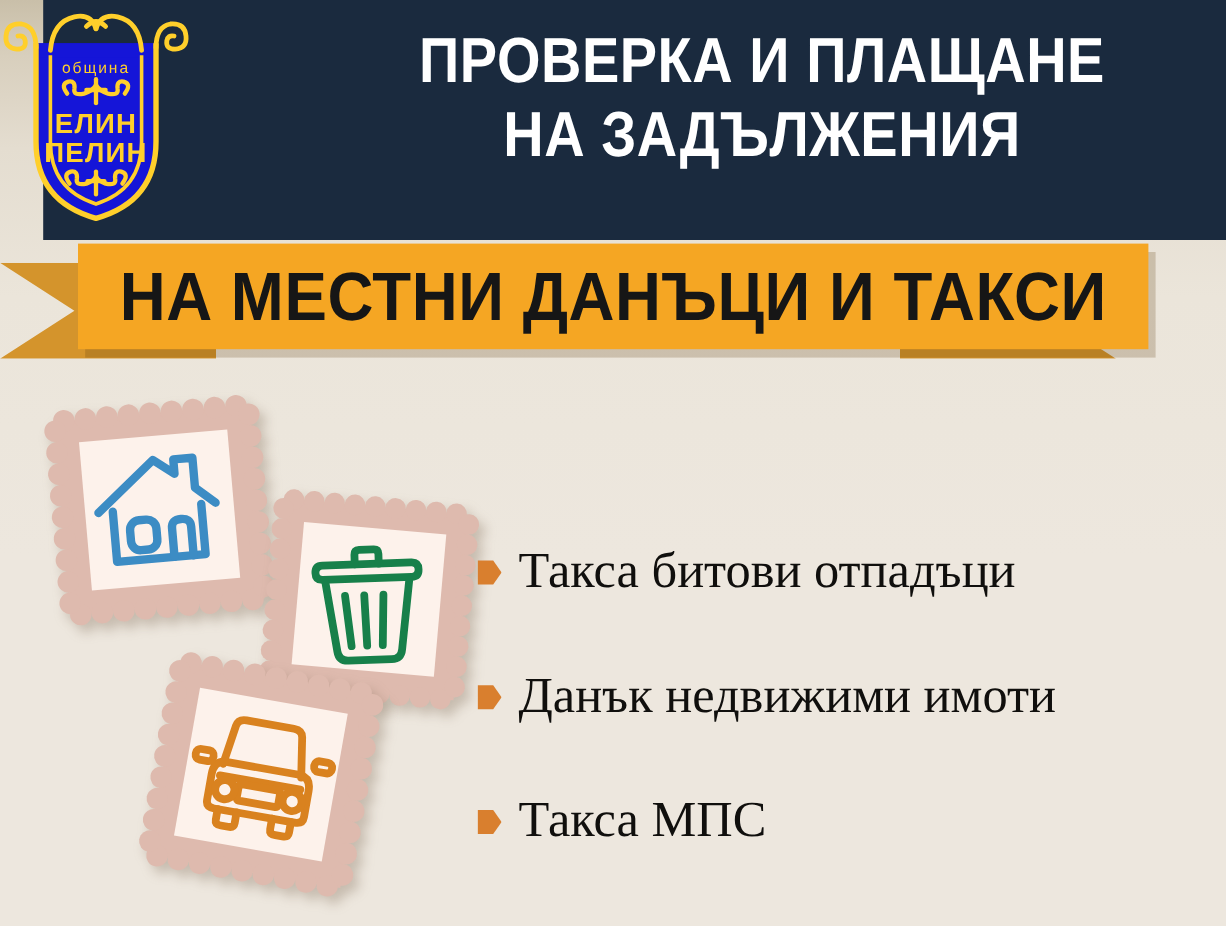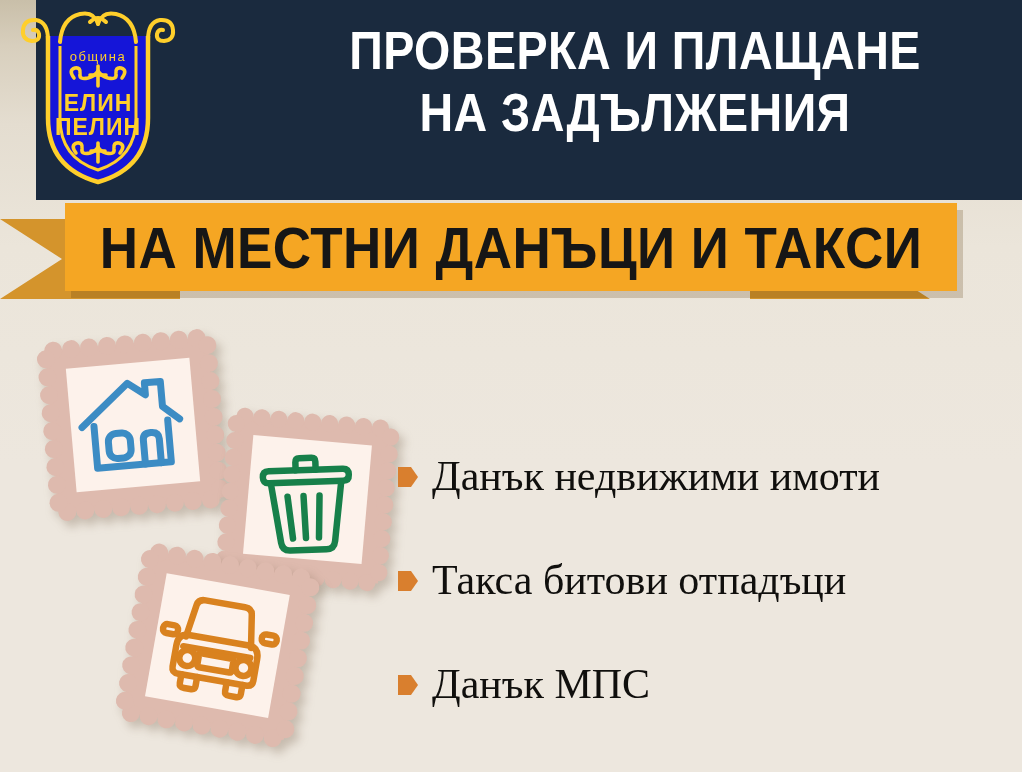--- a/index.html
+++ b/index.html
@@ -55,21 +55,21 @@
     letter-spacing: 0.5px;
     transform: scaleX(0.88);
     transform-origin: center top;
     white-space: nowrap;
   }
   .header-title .line2 { display: block; }
 
   
   .crest {
     position: absolute;
-    left: 18px;
+    left: 0;
     top: 8px;
     width: 160px;
     height: 182px;
     z-index: 6;
   }
 
   
   .ribbon {
     position: absolute;
     left: 0;
@@ -414,32 +414,32 @@
       </g>
     </svg>
   </div>
 
   <div class="bullets">
 
     <div class="bullet-row">
       <svg class="bullet-marker" viewBox="0 0 20 24">
         <path d="M0 2 L13 2 L20 12 L13 22 L0 22 Z" fill="#D97F2E"></path>
       </svg>
-      <span class="bullet-label">Данък недвижими имоти</span>
+      <span class="bullet-label">Такса битови отпадъци</span>
     </div>
 
     <div class="bullet-row">
       <svg class="bullet-marker" viewBox="0 0 20 24">
         <path d="M0 2 L13 2 L20 12 L13 22 L0 22 Z" fill="#D97F2E"></path>
       </svg>
-      <span class="bullet-label">Такса битови отпадъци</span>
+      <span class="bullet-label">Данък недвижими имоти</span>
     </div>
 
     <div class="bullet-row">
       <svg class="bullet-marker" viewBox="0 0 20 24">
         <path d="M0 2 L13 2 L20 12 L13 22 L0 22 Z" fill="#D97F2E"></path>
       </svg>
-      <span class="bullet-label">Данък МПС</span>
+      <span class="bullet-label">Такса МПС</span>
     </div>
 
   </div>
 
 </div>
 
 </body></html>

